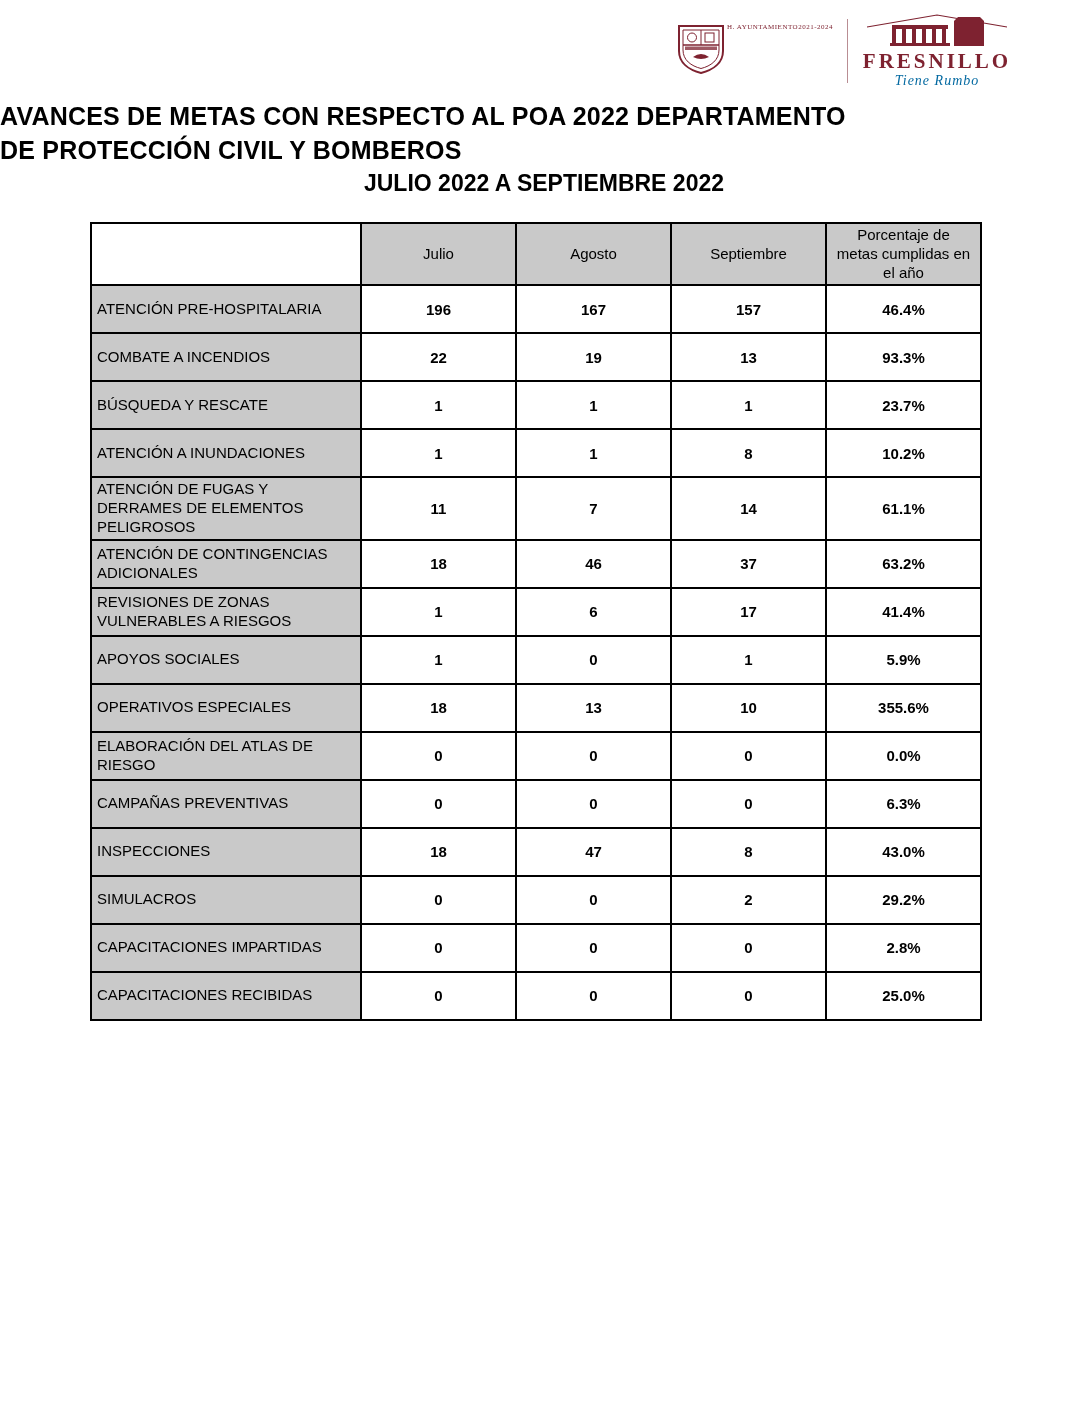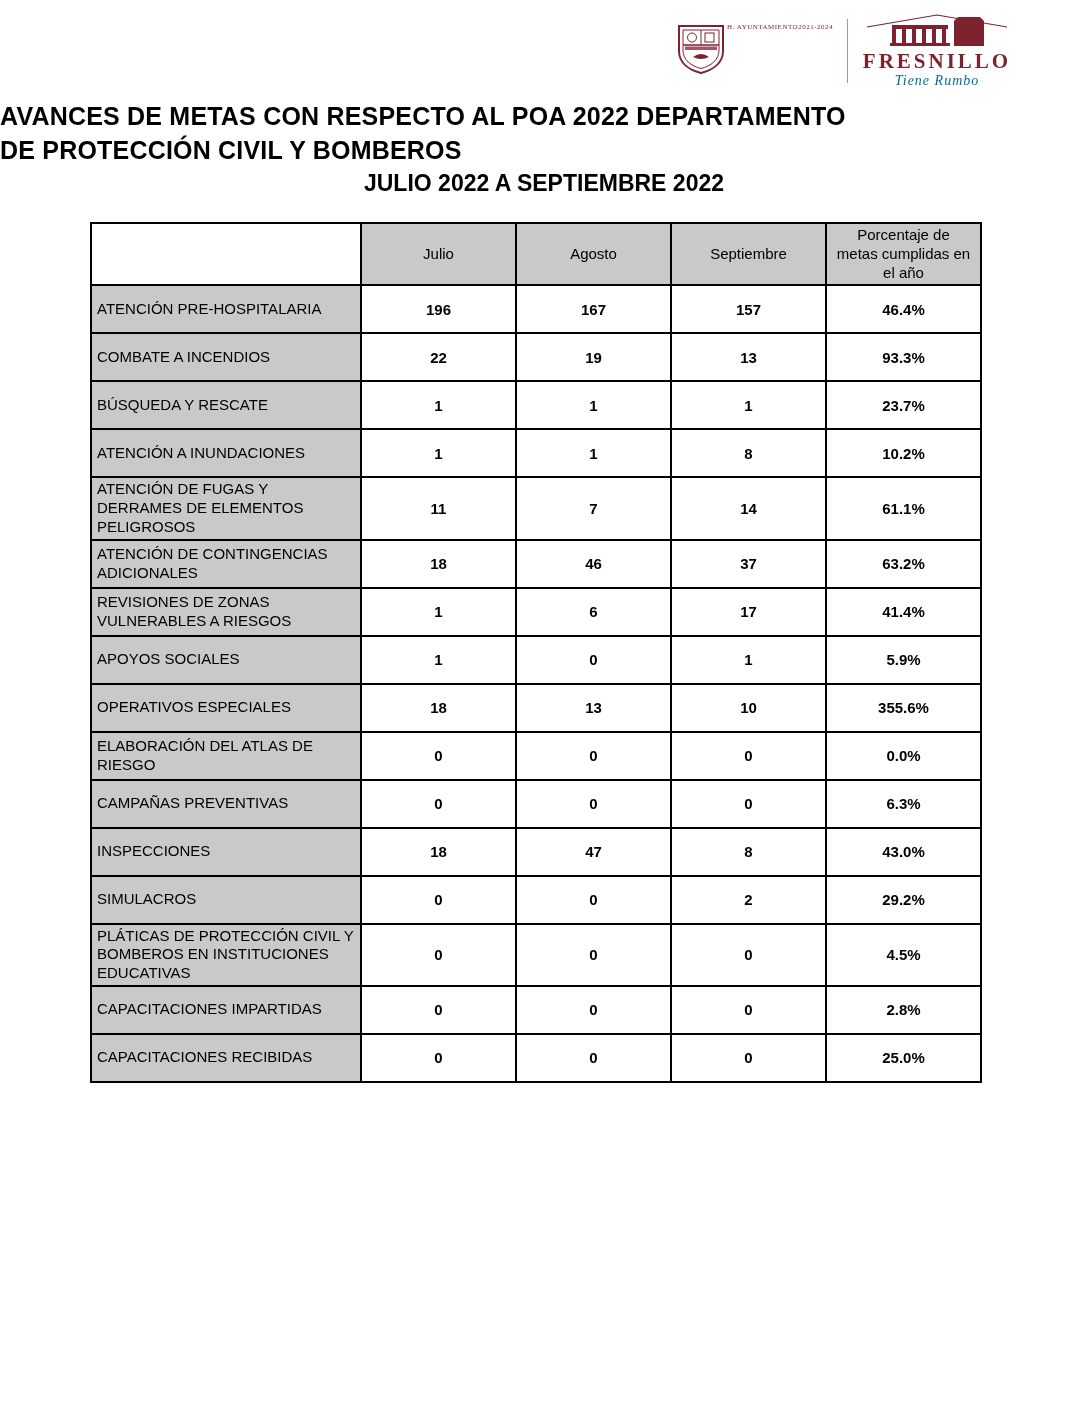--- a/index.html
+++ b/index.html
@@ -243,27 +243,20 @@
     <td class="value-cell">43.0%</td>
   </tr>
         <tr class="body-row">
     <td class="label-cell">SIMULACROS</td>
     <td class="value-cell">0</td>
     <td class="value-cell">0</td>
     <td class="value-cell">2</td>
     <td class="value-cell">29.2%</td>
   </tr>
         <tr class="body-row">
-    <td class="label-cell">PLÁTICAS DE PROTECCIÓN CIVIL Y BOMBEROS EN INSTITUCIONES EDUCATIVAS</td>
-    <td class="value-cell">0</td>
-    <td class="value-cell">0</td>
-    <td class="value-cell">0</td>
-    <td class="value-cell">4.5%</td>
-  </tr>
-        <tr class="body-row">
     <td class="label-cell">CAPACITACIONES IMPARTIDAS</td>
     <td class="value-cell">0</td>
     <td class="value-cell">0</td>
     <td class="value-cell">0</td>
     <td class="value-cell">2.8%</td>
   </tr>
         <tr class="body-row">
     <td class="label-cell">CAPACITACIONES RECIBIDAS</td>
     <td class="value-cell">0</td>
     <td class="value-cell">0</td>

